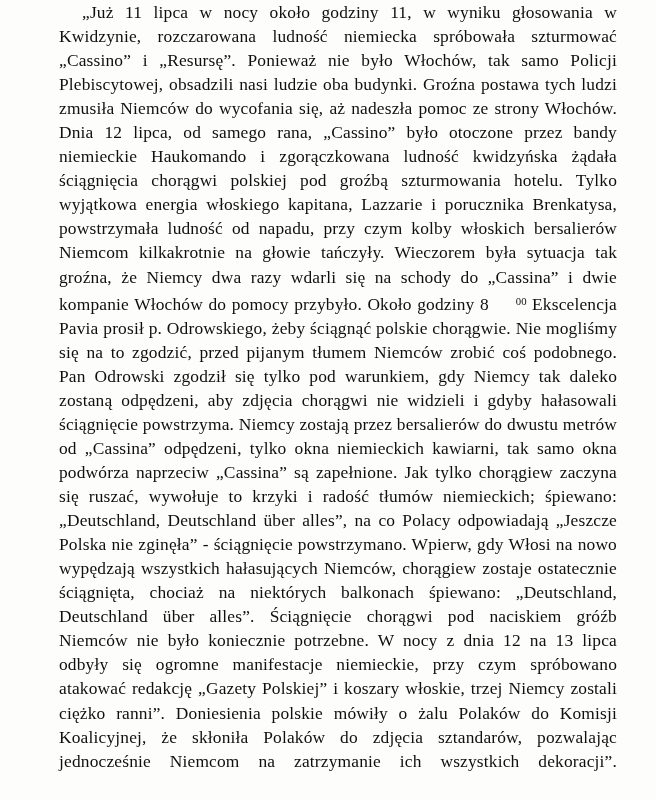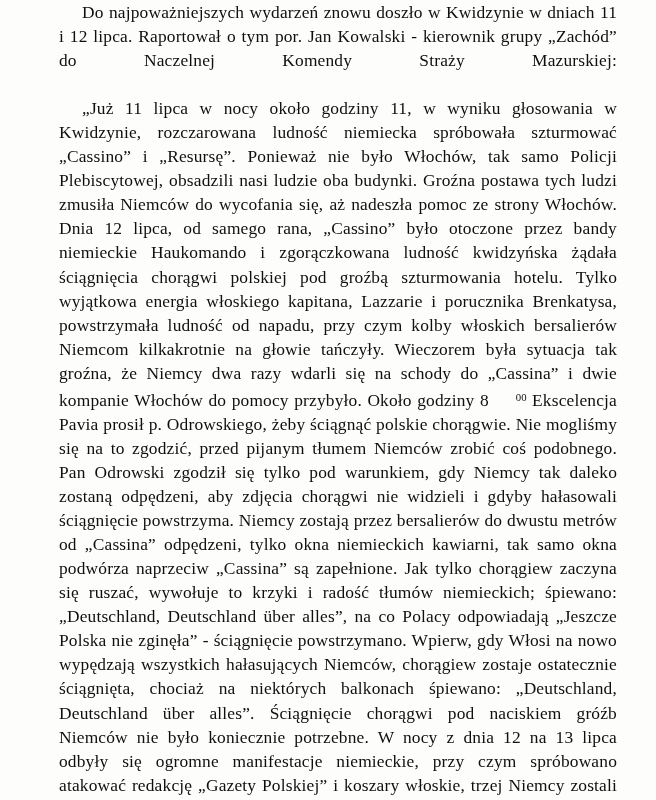--- a/index.html
+++ b/index.html
@@ -57,18 +57,17 @@
     letter-spacing: 0;
     padding-left: 27px;
   }
 </style>
 </head>
 <body>
 
 <div id="page">
   <div class="doc-body">
 
-    <p class="para">Do najpoważniejszych wydarzeń znowu doszło w Kwidzynie w dniach 11 i 12 lipca. Raportował o tym por. Jan Kowalski - kierownik grupy „Zachód” do Naczelnej Komendy Straży Mazurskiej:</p>
 
     <p class="para"><span>„Już 11 lipca w nocy około godziny 11, w wyniku głosowania w Kwidzynie, rozczarowana ludność niemiecka spróbowała szturmować „Cassino” i „Resursę”. Ponieważ nie było Włochów, tak samo Policji Plebiscytowej, obsadzili nasi ludzie oba budynki. Groźna postawa tych ludzi zmusiła Niemców do wycofania się, aż nadeszła pomoc ze strony Włochów. Dnia 12 lipca, od samego rana, „Cassino” było otoczone przez bandy niemieckie Haukomando i zgorączkowana ludność kwidzyńska żądała ściągnięcia chorągwi polskiej pod groźbą szturmowania hotelu. Tylko wyjątkowa energia włoskiego kapitana, Lazzarie i porucznika Brenkatysa, powstrzymała ludność od napadu, przy czym kolby włoskich bersalierów Niemcom kilkakrotnie na głowie tańczyły. Wieczorem była sytuacja tak groźna, że Niemcy dwa razy wdarli się na schody do „Cassina” i dwie kompanie Włochów do pomocy przybyło. Około godziny </span><span class="time-base">8</span><span class="time-sup">00</span><span> Ekscelencja Pavia prosił p. Odrowskiego, żeby ściągnąć polskie chorągwie. Nie mogliśmy się na to zgodzić, przed pijanym tłumem Niemców zrobić coś podobnego. Pan Odrowski zgodził się tylko pod warunkiem, gdy Niemcy tak daleko zostaną odpędzeni, aby zdjęcia chorągwi nie widzieli i gdyby hałasowali ściągnięcie powstrzyma. Niemcy zostają przez bersalierów do dwustu metrów od „Cassina” odpędzeni, tylko okna niemieckich kawiarni, tak samo okna podwórza naprzeciw „Cassina” są zapełnione. Jak tylko chorągiew zaczyna się ruszać, wywołuje to krzyki i radość tłumów niemieckich; śpiewano: „Deutschland, Deutschland über alles”, na co Polacy odpowiadają „Jeszcze Polska nie zginęła” - ściągnięcie powstrzymano. Wpierw, gdy Włosi na nowo wypędzają wszystkich hałasujących Niemców, chorągiew zostaje ostatecznie ściągnięta, chociaż na niektórych balkonach śpiewano: „Deutschland, Deutschland über alles”. Ściągnięcie chorągwi pod naciskiem gróźb Niemców nie było koniecznie potrzebne. W nocy z dnia 12 na 13 lipca odbyły się ogromne manifestacje niemieckie, przy czym spróbowano atakować redakcję „Gazety Polskiej” i koszary włoskie, trzej Niemcy zostali ciężko ranni”. Doniesienia polskie mówiły o żalu Polaków do Komisji Koalicyjnej, że skłoniła Polaków do zdjęcia sztandarów, pozwalając jednocześnie Niemcom na zatrzymanie ich wszystkich dekoracji”.</span></p>
 
   </div>
 </div>
 
 </body></html>

